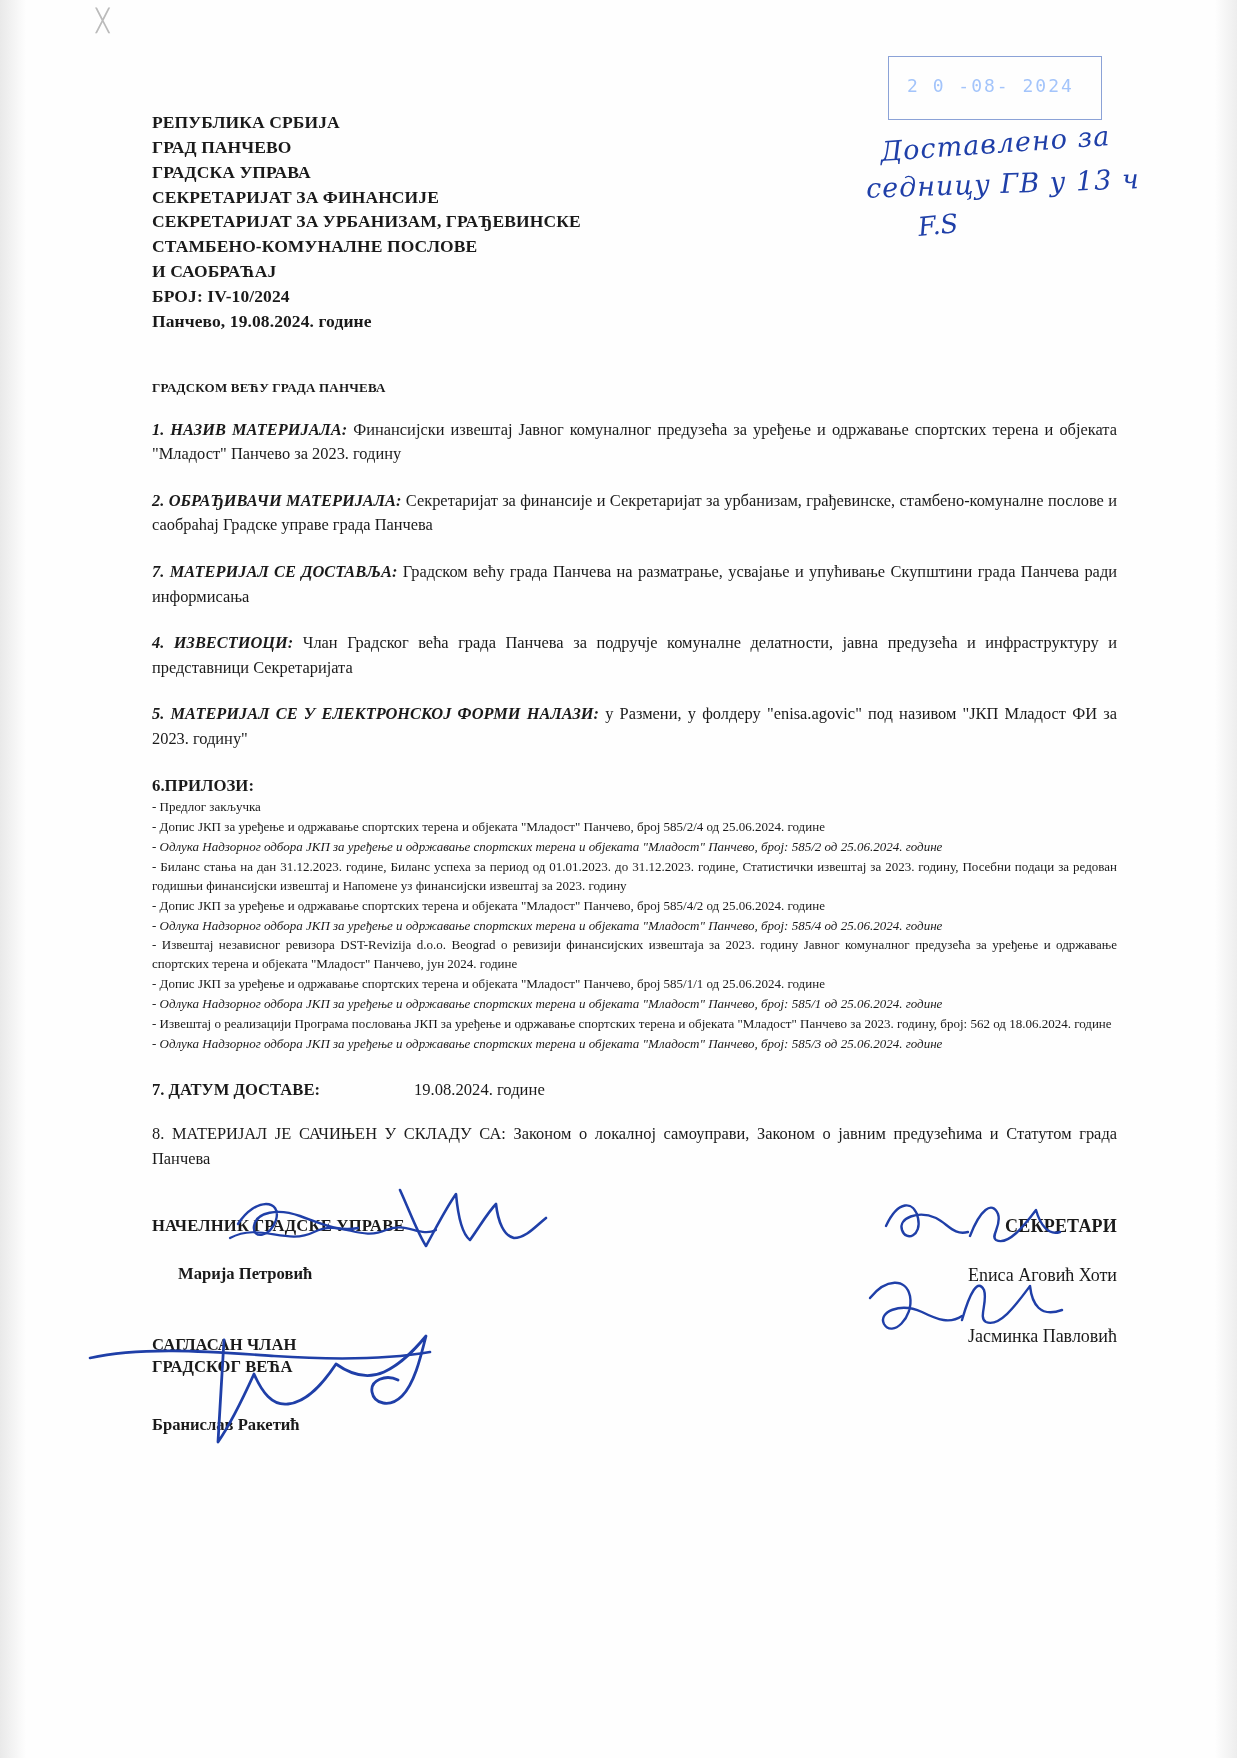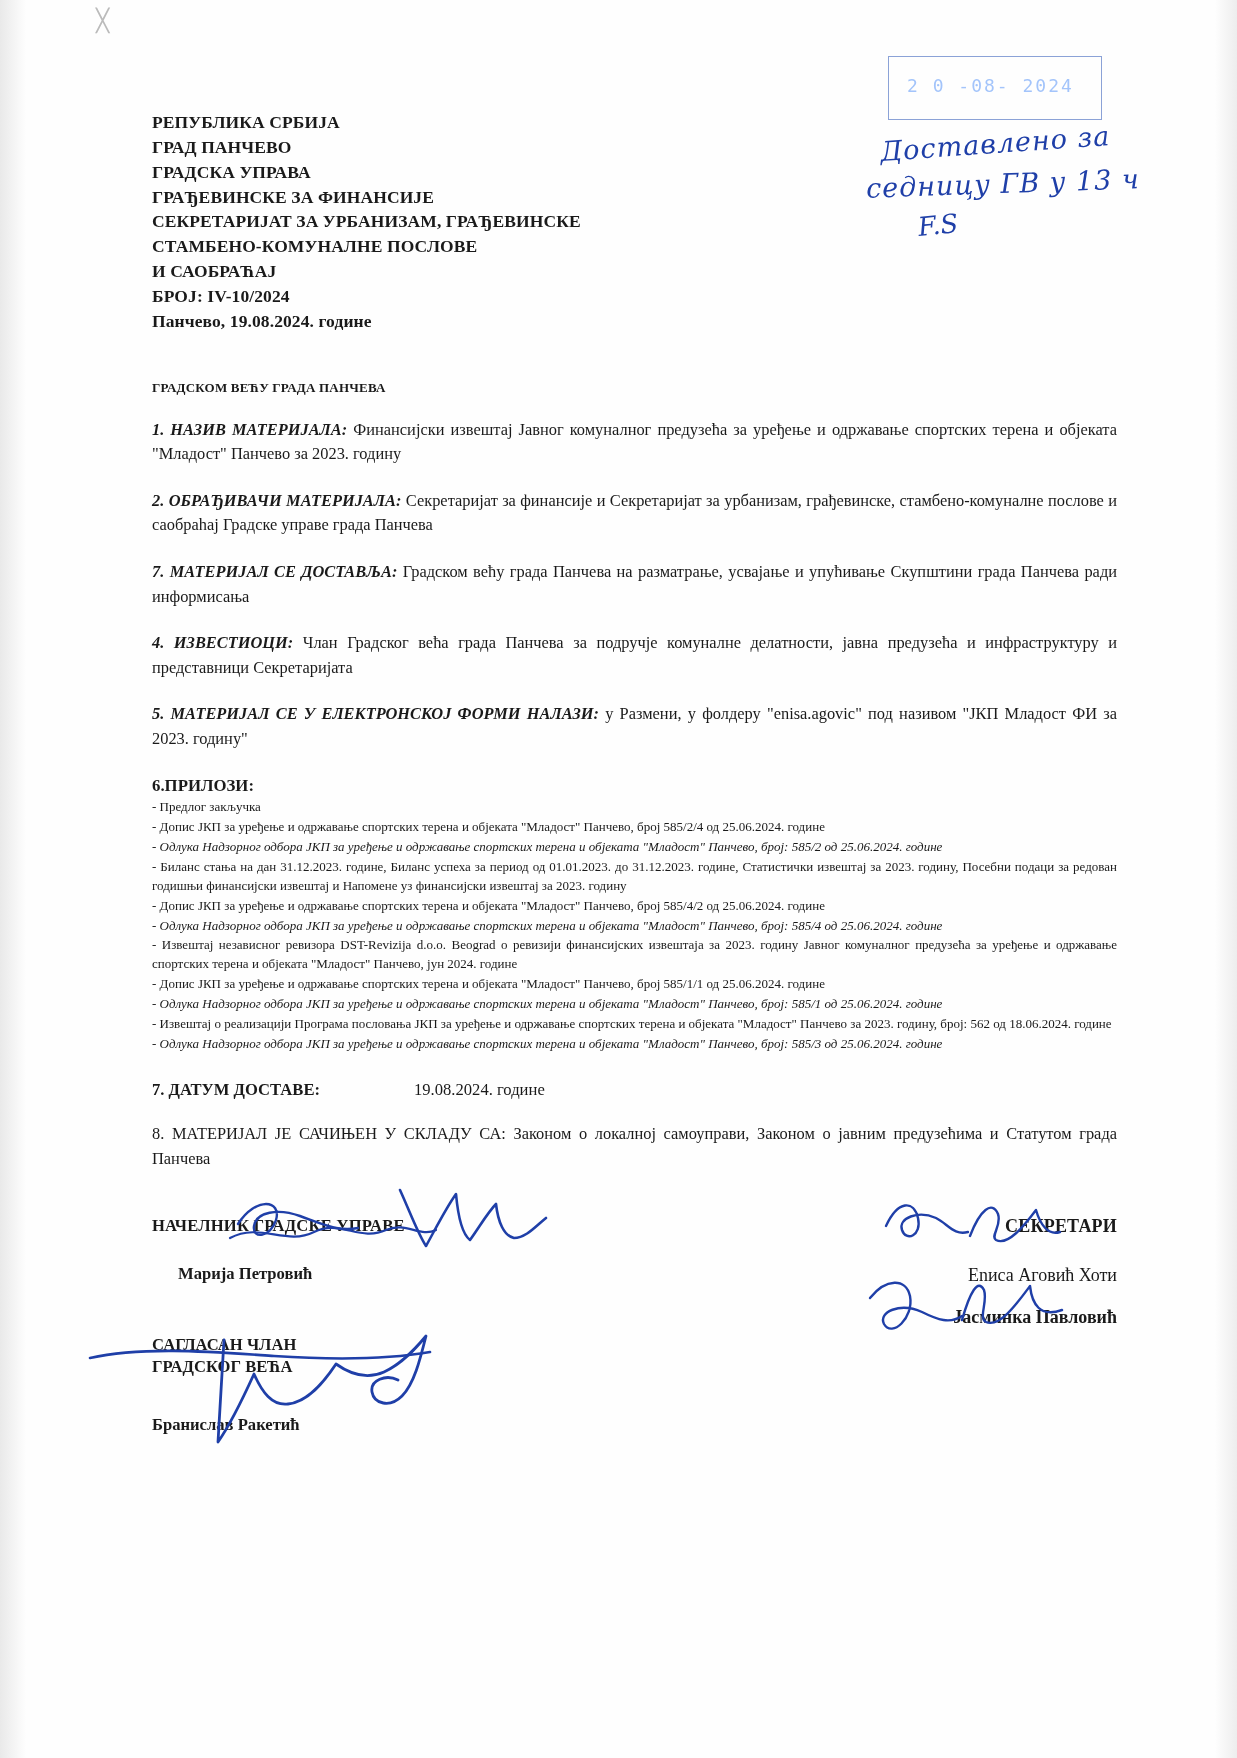--- a/index.html
+++ b/index.html
@@ -129,22 +129,22 @@
   }
   .sig-right .role {
     font-weight: bold;
     letter-spacing: 0.2px;
   }
   .sig-right .name {
     font-weight: normal;
     margin-top: 28px;
   }
   .sig-right .name2 {
-    font-weight: bold;
-    margin-top: 21px;
+    font-weight: normal;
+    margin-top: 40px;
   }
   .sig-member {
     position: absolute;
     left: 0;
     top: 118px;
     font-size: 16.6px;
     font-weight: bold;
     line-height: 1.35;
   }
   .sig-member .name {
@@ -231,21 +231,21 @@
   <div class="handwriting hw-note1">Доставлено за</div>
   <div class="handwriting hw-note2">седницу ГВ у 13 ч</div>
   <div class="handwriting hw-note3">F.S</div>
 
   <div class="content">
 
     <div class="letterhead">
       <div>РЕПУБЛИКА СРБИЈА</div>
       <div>ГРАД ПАНЧЕВО</div>
       <div>ГРАДСКА УПРАВА</div>
-      <div>ГРАЂЕВИНСКЕ ЗА ФИНАНСИЈЕ</div>
+      <div>СЕКРЕТАРИЈАТ ЗА ФИНАНСИЈЕ</div>
       <div>СЕКРЕТАРИЈАТ ЗА УРБАНИЗАМ, ГРАЂЕВИНСКЕ</div>
       <div>СТАМБЕНО-КОМУНАЛНЕ ПОСЛОВЕ</div>
       <div>И САОБРАЋАЈ</div>
       <div>БРОЈ: IV-10/2024</div>
       <div>Панчево, 19.08.2024. године</div>
     </div>
 
     <div class="addressee">ГРАДСКОМ ВЕЋУ ГРАДА ПАНЧЕВА</div>
 
     <div class="section">

